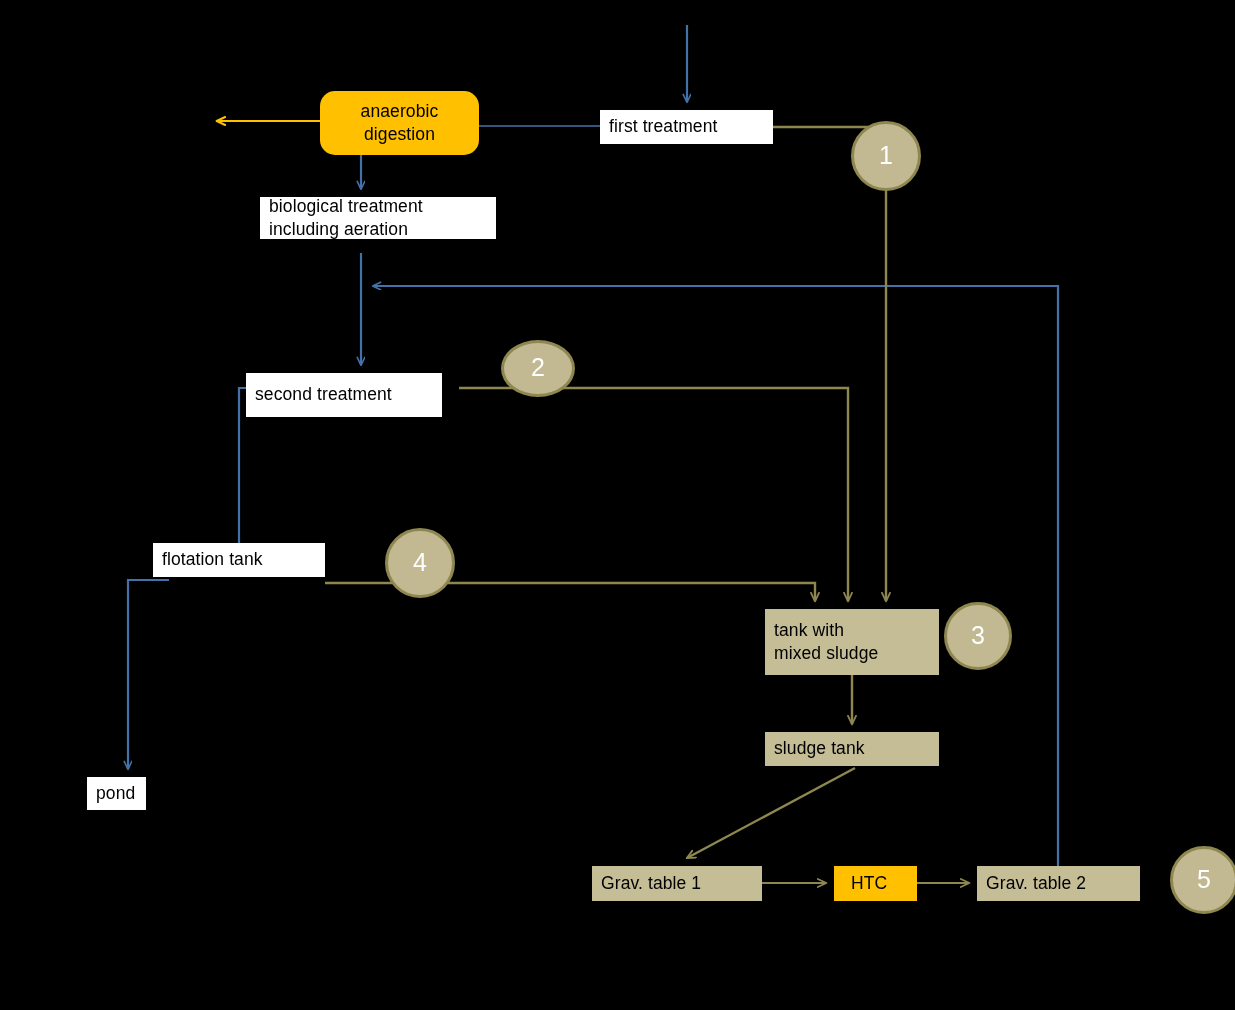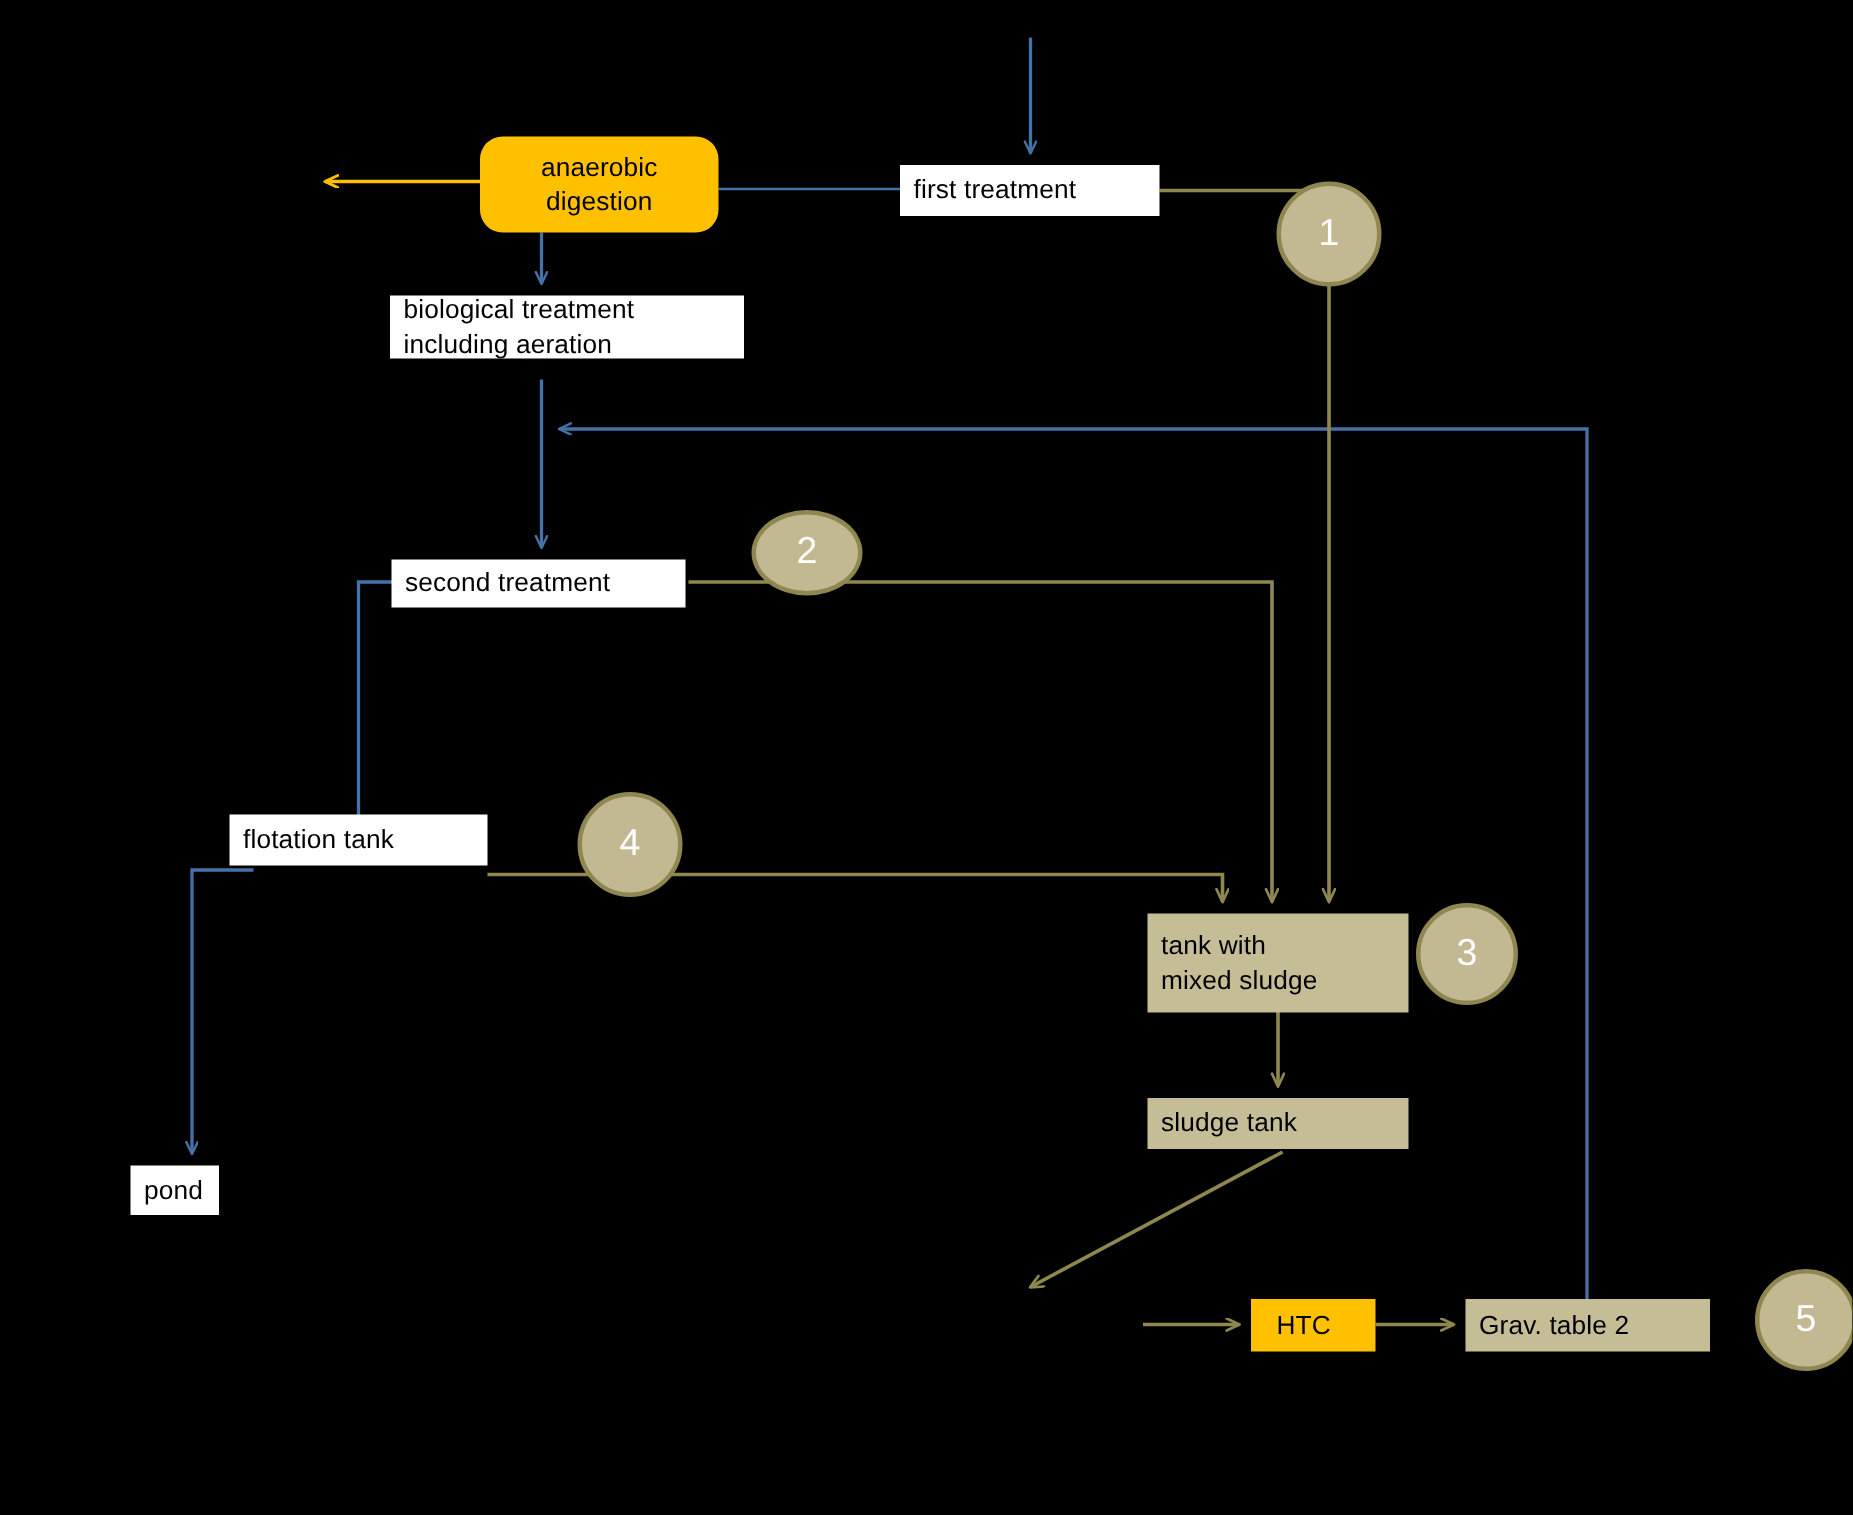--- a/index.html
+++ b/index.html
@@ -106,26 +106,27 @@
       <path d="M917,883 L969,883" stroke="#8f8750" stroke-width="2.2" marker-end="url(#ah-tan)"></path>
 
     </g>
   </svg>
 
   <div class="node white" style="left: 600px; top: 110px; width: 173px; height: 34px;">first treatment</div>
   <div class="node orange center" style="left: 320px; top: 91px; width: 159px; height: 64px;">anaerobic
 digestion</div>
   <div class="node white" style="left: 232px; top: 197px; width: 236px; height: 42px; margin-left: 28px;">biological treatment
 including aeration</div>
-  <div class="node white" style="left: 261px; top: 373px; width: 196px; height: 32px;">second treatment</div>
+  <div class="node white" style="left: 246px; top: 373px; width: 196px; height: 44px;">second treatment</div>
   <div class="node white" style="left: 153px; top: 543px; width: 172px; height: 34px;">flotation tank</div>
   <div class="node white" style="left: 87px; top: 777px; width: 59px; height: 33px;">pond</div>
   <div class="node tan" style="left: 765px; top: 609px; width: 174px; height: 66px;">tank with
 mixed sludge</div>
   <div class="node tan" style="left: 765px; top: 732px; width: 174px; height: 34px; text-align: center;">sludge tank</div>
+  <div class="node tan" style="left: 592px; top: 866px; width: 170px; height: 35px;">Grav. table 1</div>
   <div class="node orange" style="left: 834px; top: 866px; width: 83px; height: 35px; padding-left: 17px;">HTC</div>
   <div class="node tan" style="left: 977px; top: 866px; width: 163px; height: 35px;">Grav. table 2</div>
 
   <div class="marker" style="left: 851px; top: 121px; width: 70px; height: 70px;">1</div>
   <div class="marker" style="left: 501px; top: 340px; width: 74px; height: 57px;">2</div>
   <div class="marker" style="left: 944px; top: 602px; width: 68px; height: 68px;">3</div>
   <div class="marker" style="left: 385px; top: 528px; width: 70px; height: 70px;">4</div>
   <div class="marker" style="left: 1170px; top: 846px; width: 68px; height: 68px;">5</div>
 
 </div>

